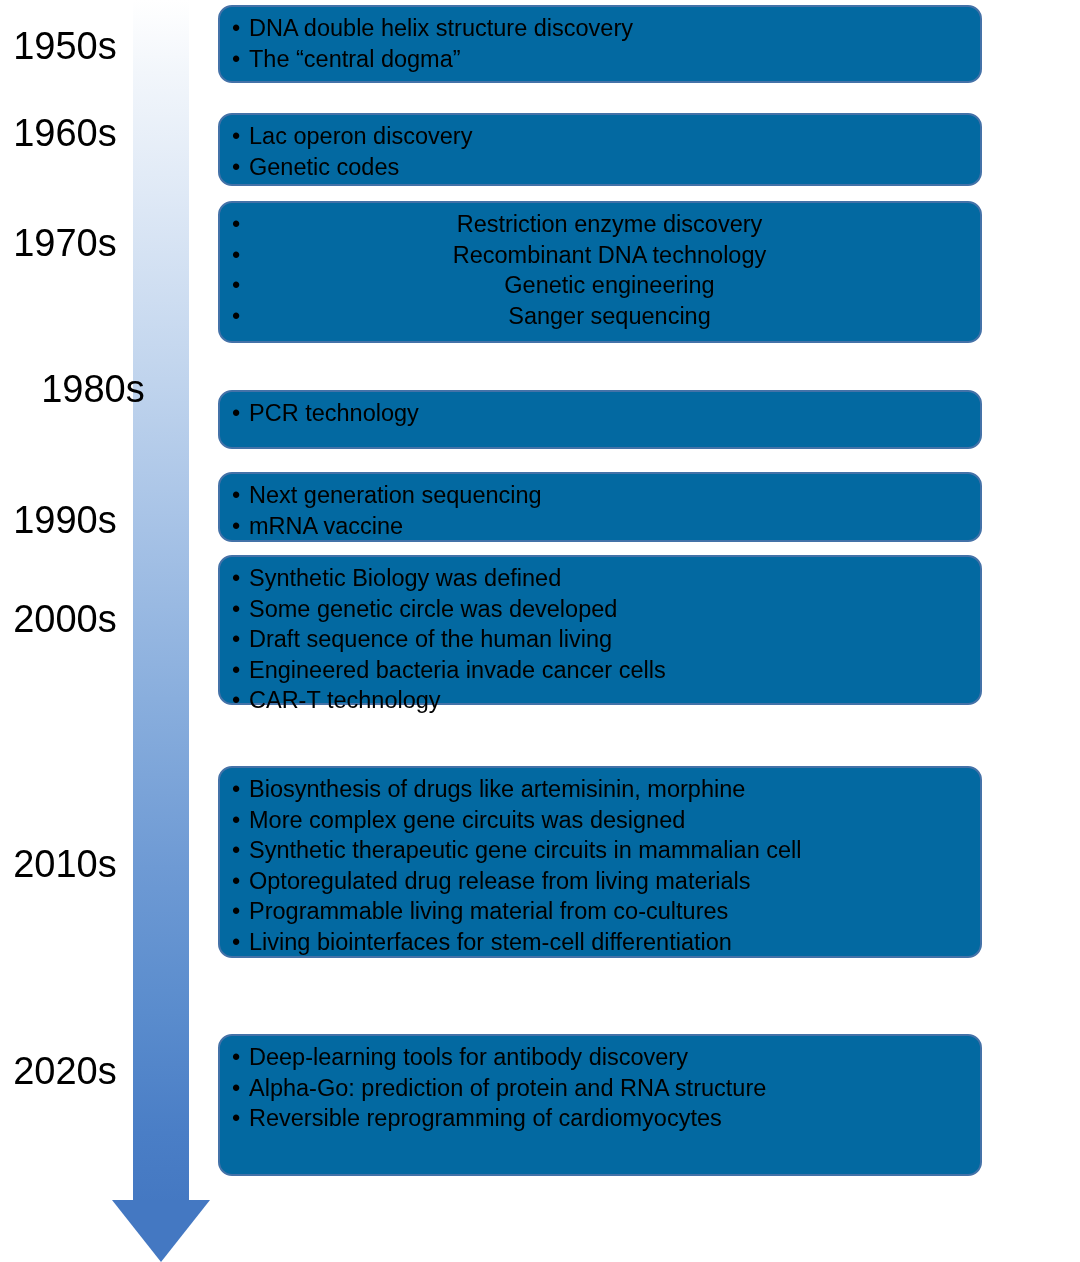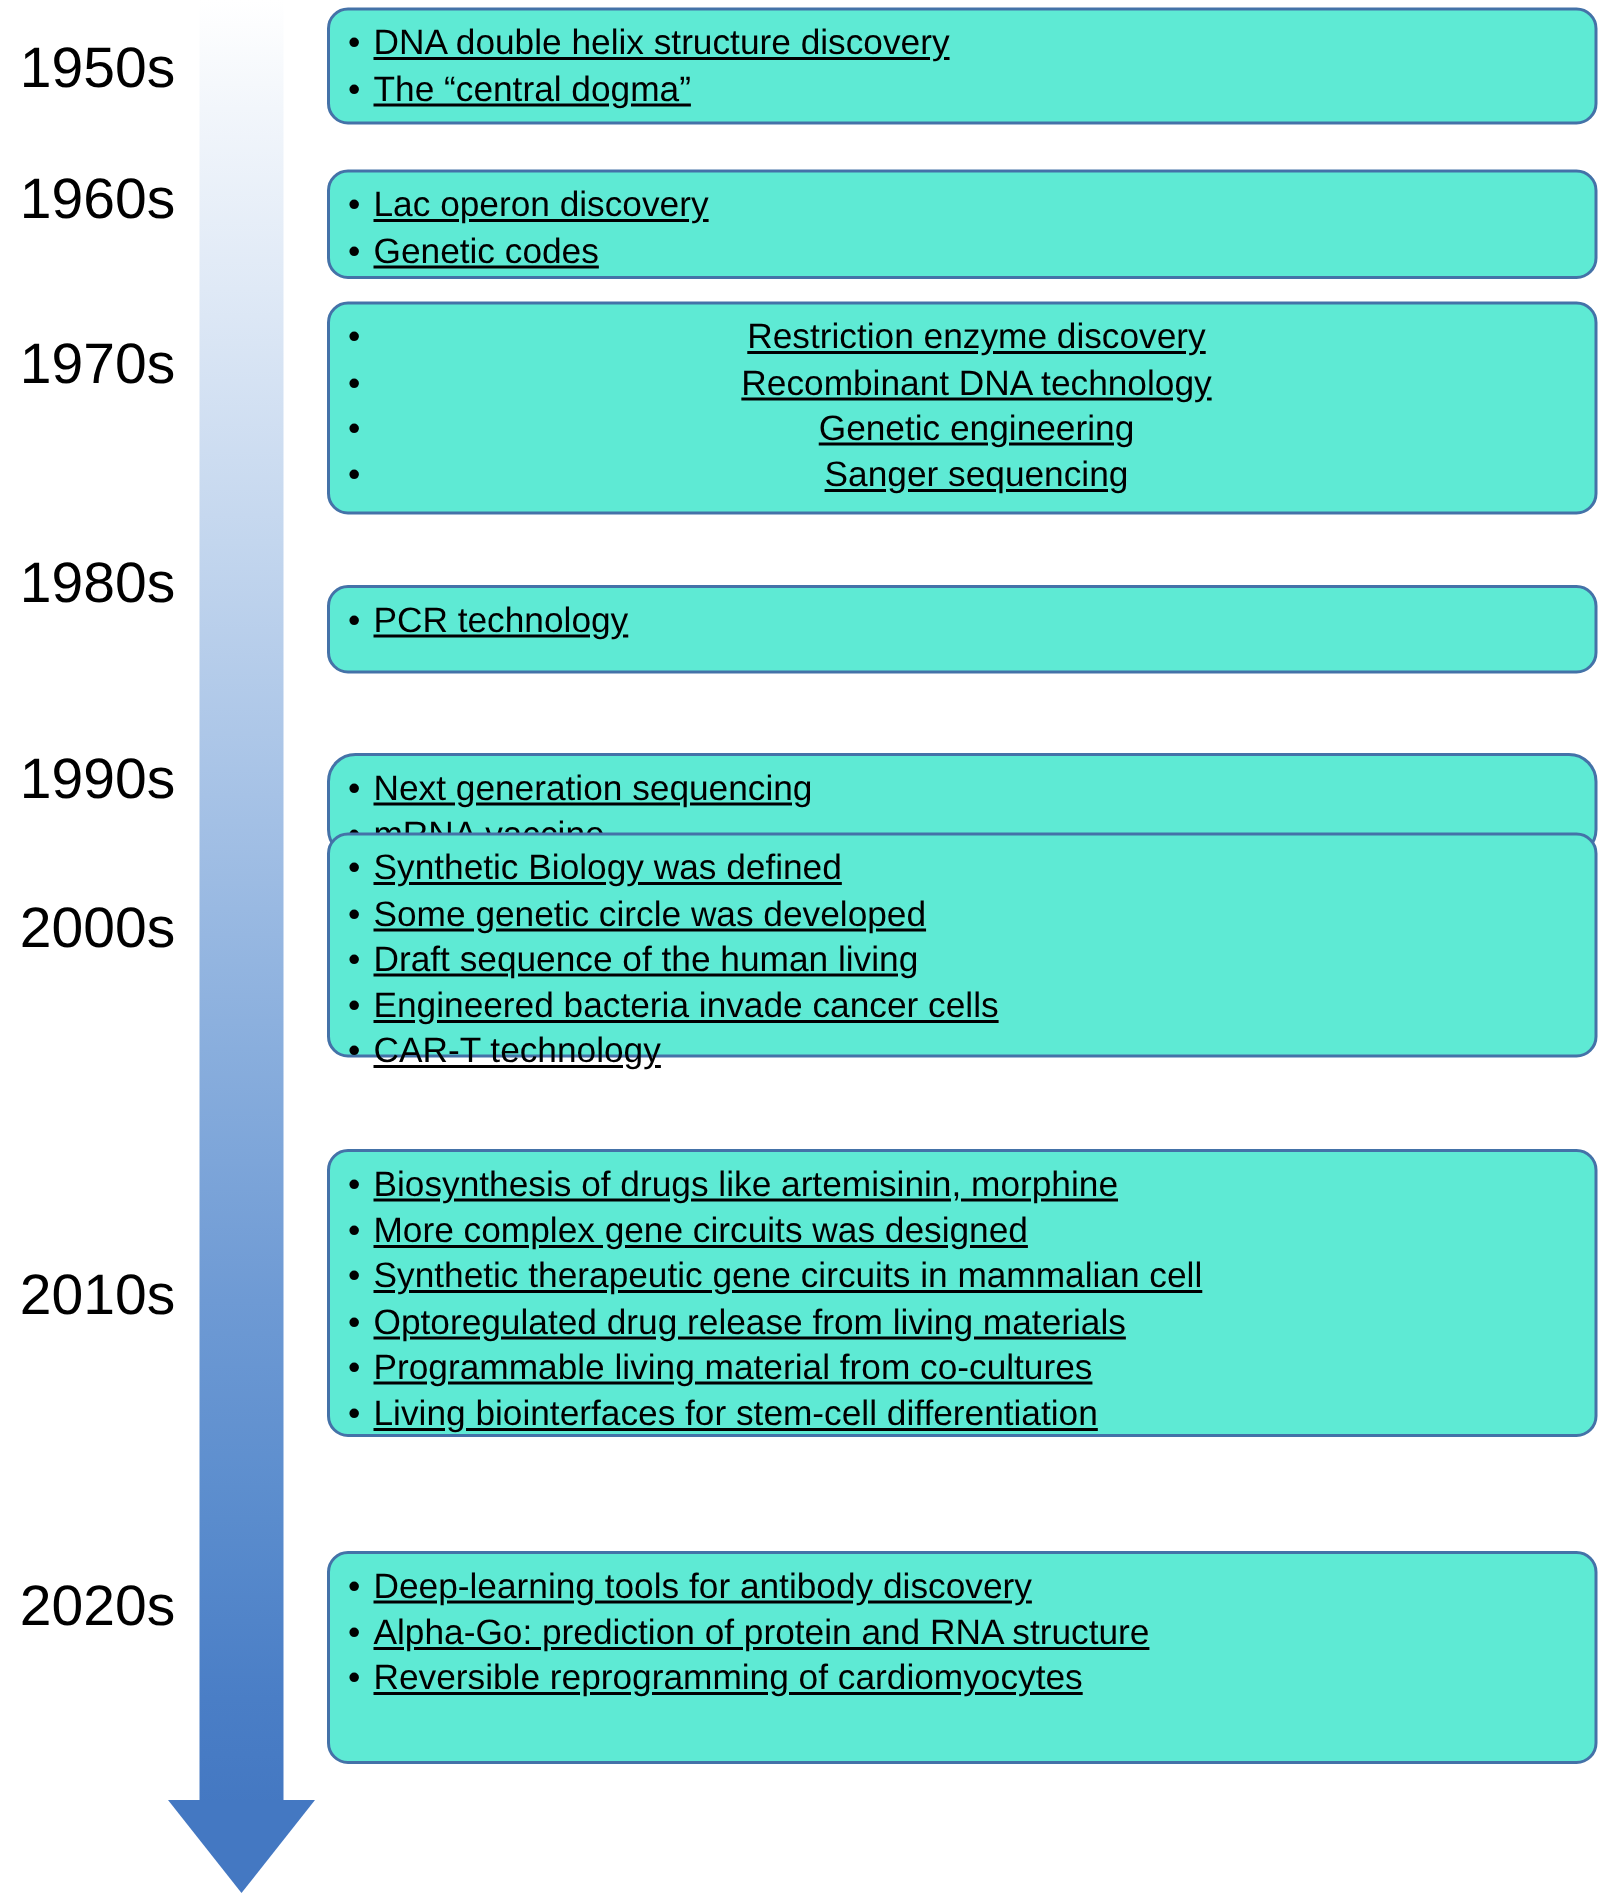--- a/index.html
+++ b/index.html
@@ -60,27 +60,26 @@
     height: 0;
     border-left: 49px solid transparent;
     border-right: 49px solid transparent;
     border-top: 62px solid #4478c2;
   }
 
   
   .era-box {
     position: absolute;
     left: 218px;
-    width: 847px;
+    width: 764px;
     box-sizing: border-box;
     border: 2px solid #4472a8;
     border-radius: 14px;
-    background: #5eead4;
+    background: #0369a1;
     padding: 6px 10px 6px 12px;
-    text-decoration: underline;
   }
   .era-list {
     margin: 0;
     padding: 0;
     list-style: none;
   }
   .era-list li {
     font-size: 23.5px;
     line-height: 30.5px;
     color: #000000;
@@ -123,28 +122,28 @@
       </div>
       <div class="decade-label" style="top: 224px;">1970s</div>
       <div class="era-box" style="top: 201px; height: 142px; text-align: center;">
         <ul class="era-list">
           <li>Restriction enzyme discovery</li>
           <li>Recombinant DNA technology</li>
           <li>Genetic engineering</li>
           <li>Sanger sequencing</li>
         </ul>
       </div>
-      <div class="decade-label" style="top: 370px;">1980s</div>
+      <div class="decade-label" style="top: 370px; padding-left: 28px;">1980s</div>
       <div class="era-box" style="top: 390px; height: 59px;">
         <ul class="era-list">
           <li>PCR technology</li>
         </ul>
       </div>
       <div class="decade-label" style="top: 473px; margin-top: 28px;">1990s</div>
-      <div class="era-box" style="top: 502px; height: 70px; border-radius: 19px;">
+      <div class="era-box" style="top: 472px; height: 70px;">
         <ul class="era-list">
           <li>Next generation sequencing</li>
           <li>mRNA vaccine</li>
         </ul>
       </div>
       <div class="decade-label" style="top: 600px;">2000s</div>
       <div class="era-box" style="top: 555px; height: 150px;">
         <ul class="era-list">
           <li>Synthetic Biology was defined</li>
           <li>Some genetic circle was developed</li>

